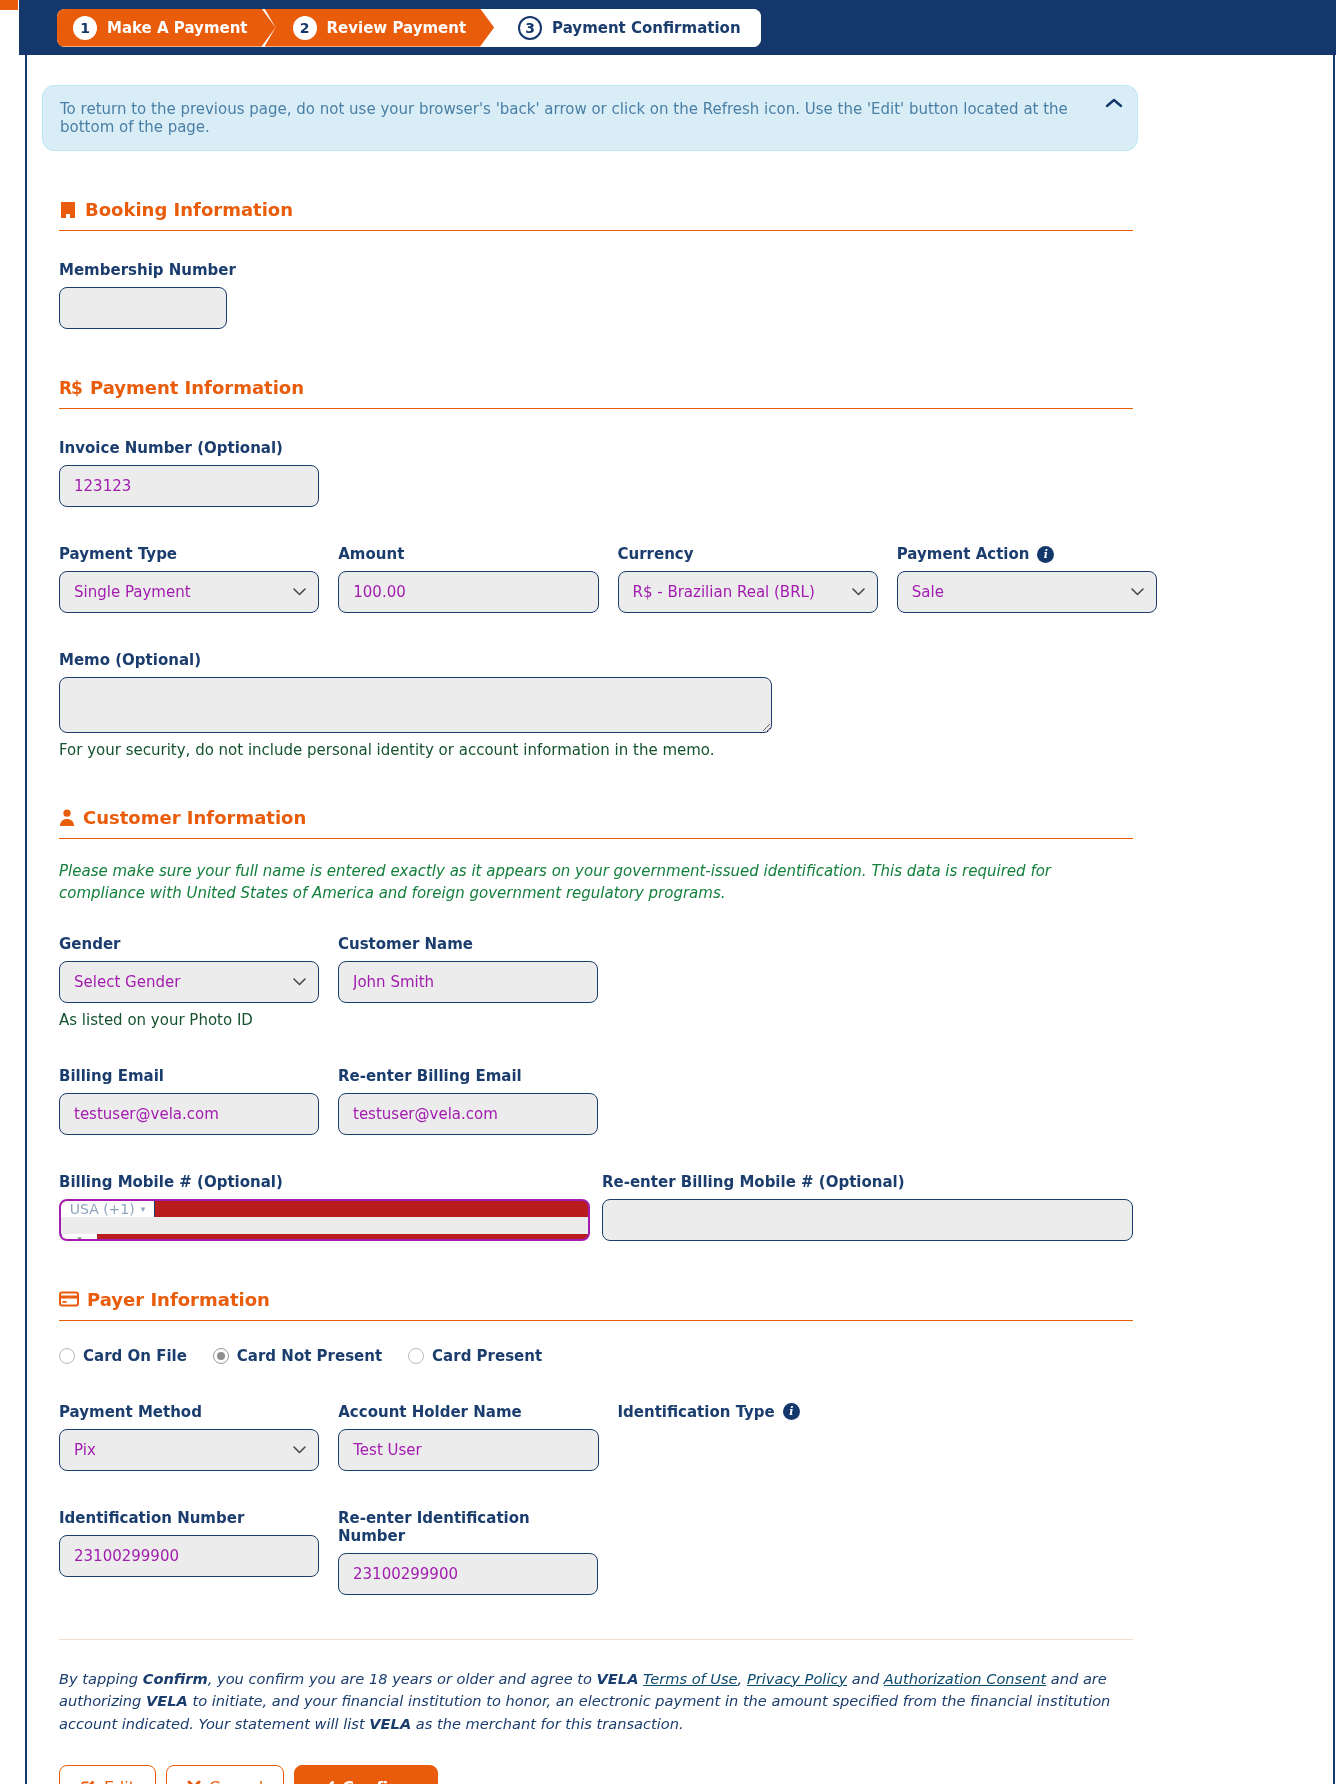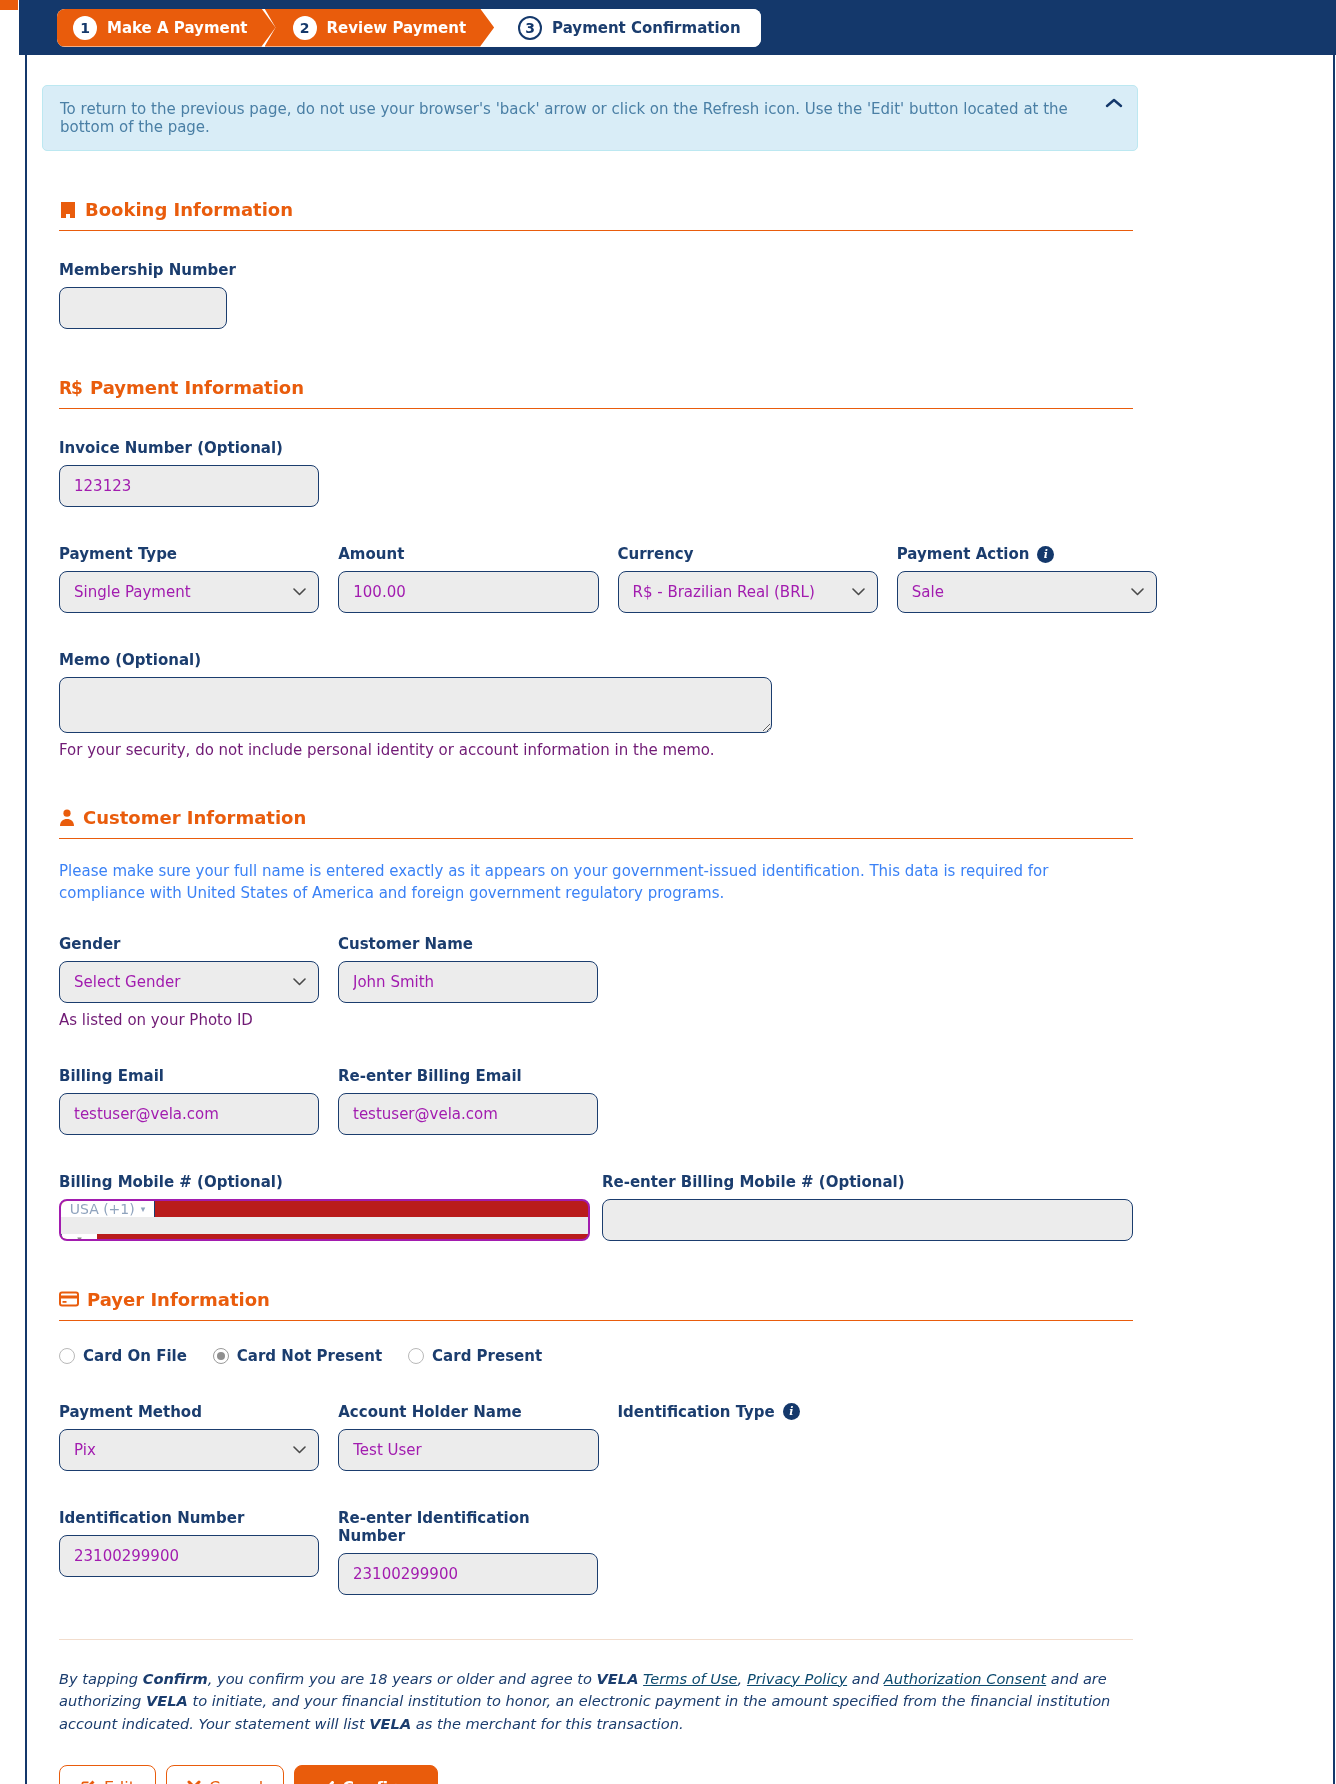--- a/index.html
+++ b/index.html
@@ -16,42 +16,42 @@
   .step.s2 { margin-left:-11px; clip-path:polygon(0 0, calc(100% - 14px) 0, 100% 50%, calc(100% - 14px) 100%, 0 100%, 11px 50%); padding-left:28px; padding-right:28px; z-index:2; }
   .step.s3 { background:#ffffff; color:#1b3d6e; border-radius:0 8px 8px 0; padding-left:24px; padding-right:20px; z-index:1; }
   .step-circle { width:24px; height:24px; border-radius:50%; background:#ffffff; color:#14386b; font-size:14px; font-weight:bold; display:flex; align-items:center; justify-content:center; flex:0 0 auto; }
   .step.s3 .step-circle { border:2px solid #14386b; }
 
   
   .page { margin-left:25px; margin-right:1px; border-left:2px solid #14386b; border-right:2px solid #14386b; background:#ffffff; padding:30px 0 26px 32px; }
   .content { width:1074px; }
 
   
-  .banner { position:relative; margin-left:-17px; width:1096px; background:#d9edf7; border:1px solid #bce8f1; border-radius:5px; padding:14px 44px 14px 17px; color:#4a7fa5; font-size:15px; }
+  .banner { position:relative; margin-left:-17px; width:1096px; background:#d9edf7; border:1px solid #bce8f1; border-radius:12px; padding:14px 44px 14px 17px; color:#4a7fa5; font-size:15px; }
   .banner-chevron { position:absolute; top:10px; right:14px; width:18px; height:14px; cursor:pointer; }
   .banner-chevron svg { display:block; }
 
   
   .section-header { display:flex; align-items:center; gap:8px; color:#e95c0c; font-size:18px; font-weight:bold; border-bottom:1px solid #e95c0c; padding-bottom:10px; }
   .mt-xl { margin-top:48px; } .mt-lg { margin-top:38px; } .mt-md { margin-top:30px; }
   .rs-glyph { font-size:17px; font-weight:bold; letter-spacing:-1px; }
 
   
   .field-label { font-size:15px; font-weight:bold; color:#1b3d6e; margin-bottom:8px; display:flex; align-items:center; gap:8px; }
   .inp, .sel, .memo { width:100%; border:1px solid #1b3d6e; border-radius:8px; background:#ececec; color:#a21caf; font-size:15px; font-family:inherit; }
   .inp { height:42px; padding:0 14px; }
   .sel { height:42px; padding:0 34px 0 14px; position:relative; display:flex; align-items:center; cursor:pointer; }
   .sel .chev { position:absolute; right:12px; top:50%; transform:translateY(-50%); }
   .memo { height:56px; resize:both; padding:8px 12px; display:block; }
-  .help-text { font-size:15px; color:#701a75; margin-top:8px; }
+  .help-text { font-size:15px; color:#14532d; margin-top:8px; }
   .row { display:flex; gap:19px; }
   .col-4 { width:260.25px; flex:0 0 auto; }
   .col-2 { width:260px; flex:0 0 auto; }
   .col-half { width:531px; flex:0 0 auto; }
-  .note { color:#3b82f6; font-size:15px; line-height:1.45; margin-top:22px; width:1074px; }
+  .note { font-style:italic; color:#15803d; font-size:15px; line-height:1.45; margin-top:22px; width:1074px; }
 
   .info-icon { width:17px; height:17px; border-radius:50%; background:#14386b; color:#ffffff; font-size:11px; font-weight:bold; font-family:"DejaVu Serif","Liberation Serif",serif; font-style:italic; display:inline-flex; align-items:center; justify-content:center; }
 
   
   .phone { display:flex; width:531px; height:42px; border:2px solid #a21caf; border-radius:8px; overflow:hidden; background:#b91c1c;flex-direction:column; }
   .phone-cc { width:94px; display:flex; align-items:center; justify-content:center; gap:6px; color:#8fa3bd; font-size:14px; border-right:1px solid #1b3d6e; cursor:pointer; background:#ffffff; }
   .phone-cc .tri { color:#8fa3bd; font-size:9px; }
   .phone-input { flex:1; background:#ececec; border:none; font-size:15px; color:#6f6f6f; padding:0 12px; }
   .phone-dd { width:36px; display:flex; align-items:center; justify-content:center; border-left:1px solid #1b3d6e; background:#ffffff; color:#8a8a8a; font-size:9px; cursor:pointer; }
 

